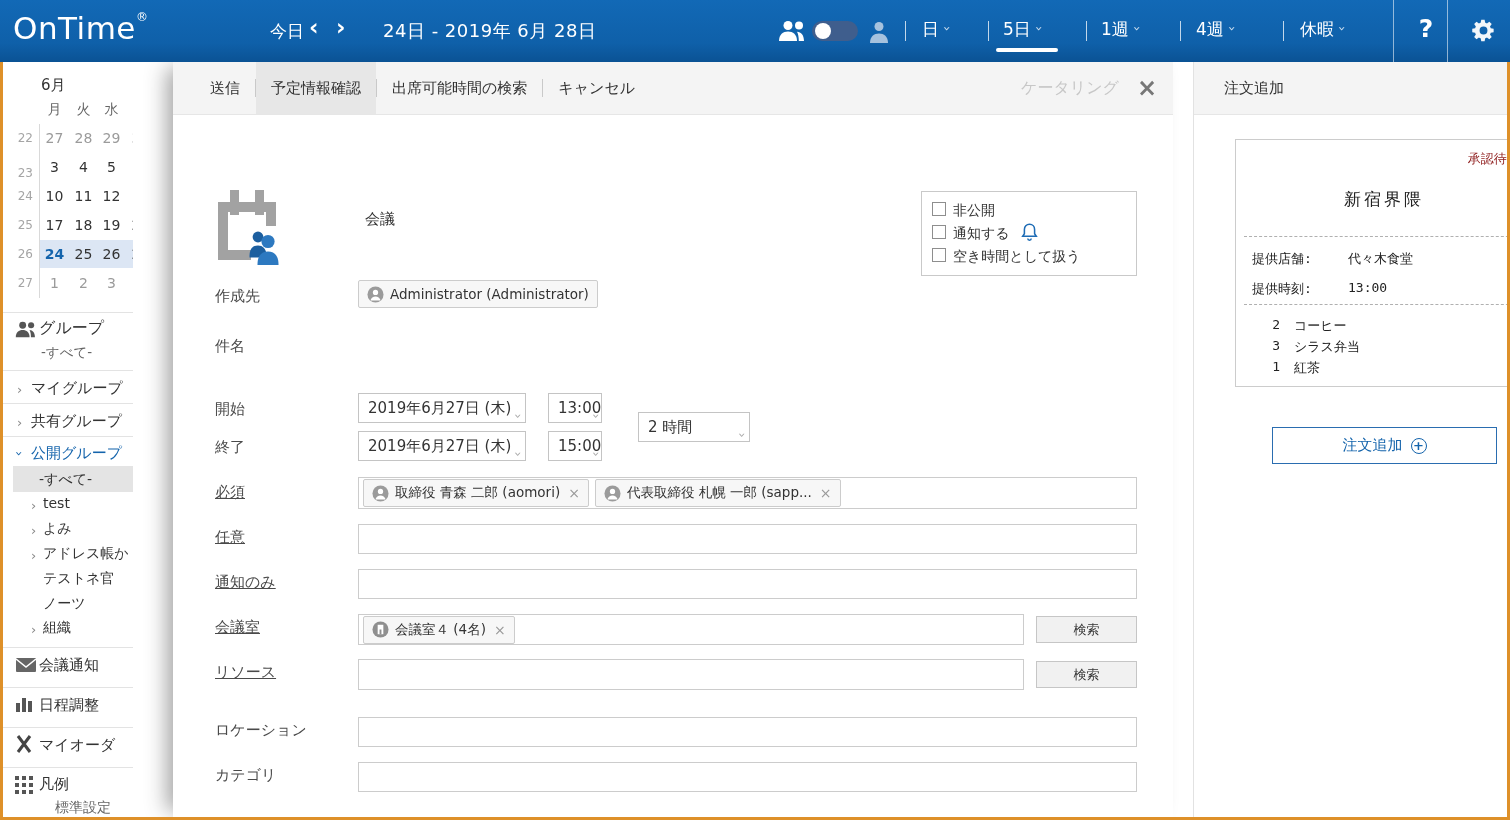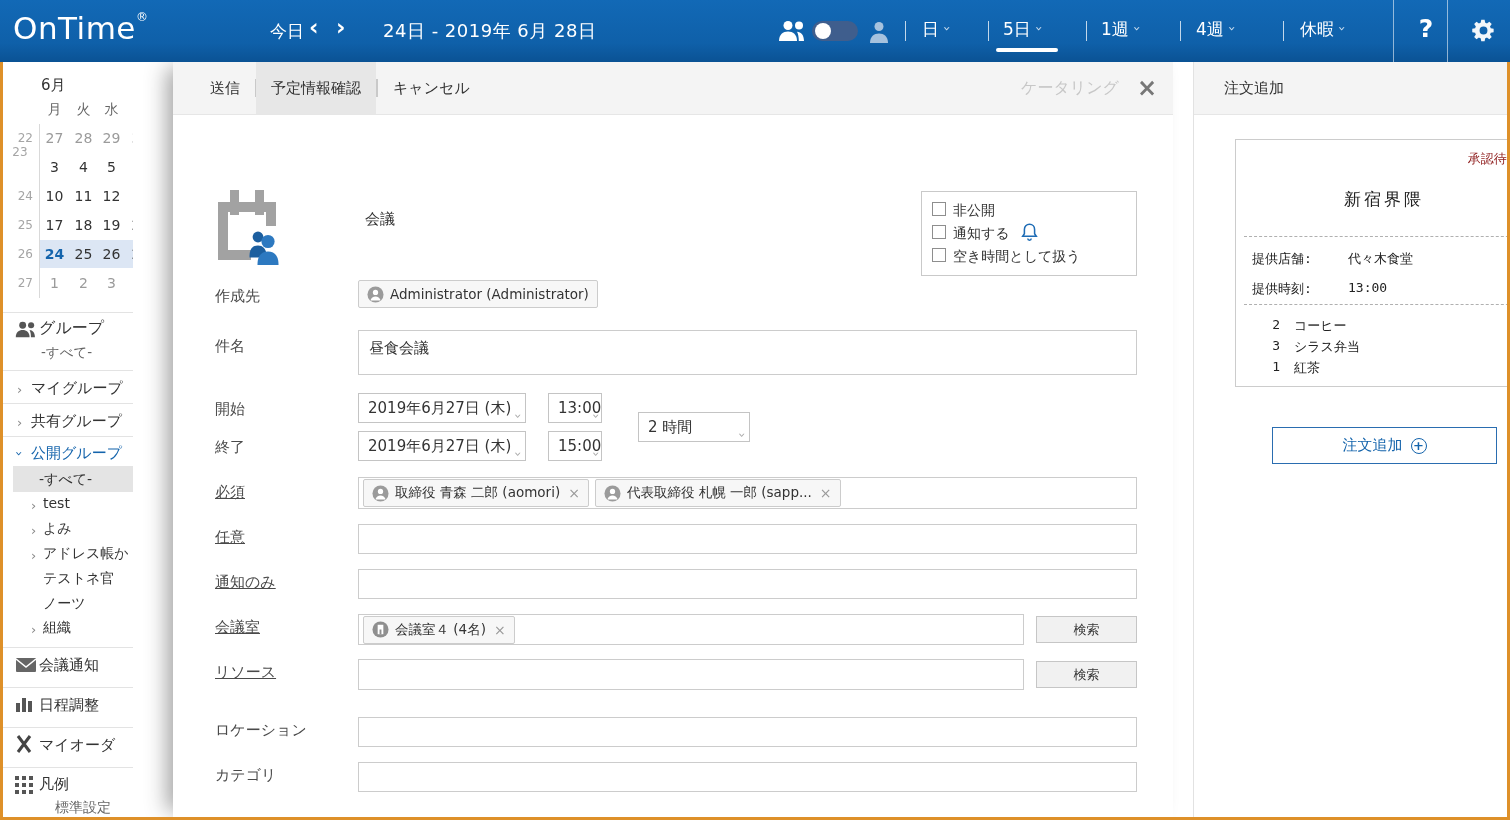--- a/index.html
+++ b/index.html
@@ -158,21 +158,21 @@
     <div class="cal-head" style="left:123px;">木</div>
     <div class="cal-selbg"></div>
     <div class="cal-vline"></div>
 
     <div class="wk" style="top:62px;">22</div>
     <div class="day mut" style="left:37px;top:62px;">27</div>
     <div class="day mut" style="left:66px;top:62px;">28</div>
     <div class="day mut" style="left:94px;top:62px;">29</div>
     <div class="day mut" style="left:123px;top:62px;">30</div>
 
-    <div class="wk" style="top:76px;text-align:center;">23</div>
+    <div class="wk" style="top:97px;">23</div>
     <div class="day" style="left:37px;top:91px;">3</div>
     <div class="day" style="left:66px;top:91px;">4</div>
     <div class="day" style="left:94px;top:91px;">5</div>
     <div class="day" style="left:123px;top:91px;">6</div>
 
     <div class="wk" style="top:120px;">24</div>
     <div class="day" style="left:37px;top:120px;">10</div>
     <div class="day" style="left:66px;top:120px;">11</div>
     <div class="day" style="left:94px;top:120px;">12</div>
     <div class="day" style="left:123px;top:120px;">13</div>
@@ -273,20 +273,21 @@
     <div class="sitem" style="left:36px;top:713px;">凡例</div>
     <div class="ssub" style="left:36px;top:737px;font-size:14px;margin-left:16px;">標準設定</div>
   </div>
 
   <div class="editor">
     <div class="ehead">
       <div class="eact" style="margin-left:22px;">送信</div>
       <div class="esep"></div>
       <div class="eact active">予定情報確認</div>
       <div class="esep"></div>
+      <div class="eact">出席可能時間の検索</div>
       <div class="esep"></div>
       <div class="eact">キャンセル</div>
       <div class="catering">ケータリング</div>
       <div class="eclose">×</div>
     </div>
 
     <div class="ebody">
       <svg class="bigicon" width="64" height="78" viewBox="0 0 64 78">
         <rect x="8" y="19" width="48" height="48" fill="none" stroke="#a2a2a2" stroke-width="10"></rect>
         <rect x="15" y="2" width="9" height="25" fill="#a2a2a2"></rect>
@@ -318,23 +319,20 @@
       <div class="chip" style="position:absolute;left:185px;top:165px;">
         <svg width="17" height="17" viewBox="0 0 18 18">
             <circle cx="9" cy="9" r="8.5" fill="#9b9b9b"></circle>
             <circle cx="9" cy="6.8" r="2.8" fill="#fff"></circle>
             <path d="M3.6 15.4c.8-3 3-4.4 5.4-4.4s4.6 1.4 5.4 4.4" fill="#fff"></path>
           </svg>
         <span>Administrator (Administrator)</span>
       </div>
 
       <div class="lbl" style="top:222px;">件名</div>
-      <div class="inp" style="top:215px;height:45px;">
-          <div class="subjtext">昼食会議</div>
-        </div>
 
       <div class="lbl" style="top:285px;">開始</div>
       <div class="selbox" style="left:185px;top:278px;width:168px;"><span>2019年6月27日 (木)</span><span class="chev">›</span></div>
       <div class="selbox" style="left:375px;top:278px;width:54px;padding-right:18px;"><span>13:00</span><span class="chev" style="right:3px;">›</span></div>
       <div class="selbox" style="left:465px;top:297px;width:112px;"><span>2 時間</span><span class="chev">›</span></div>
 
       <div class="lbl" style="top:323px;">終了</div>
       <div class="selbox" style="left:185px;top:316px;width:168px;"><span>2019年6月27日 (木)</span><span class="chev">›</span></div>
       <div class="selbox" style="left:375px;top:316px;width:54px;padding-right:18px;"><span>15:00</span><span class="chev" style="right:3px;">›</span></div>
 

